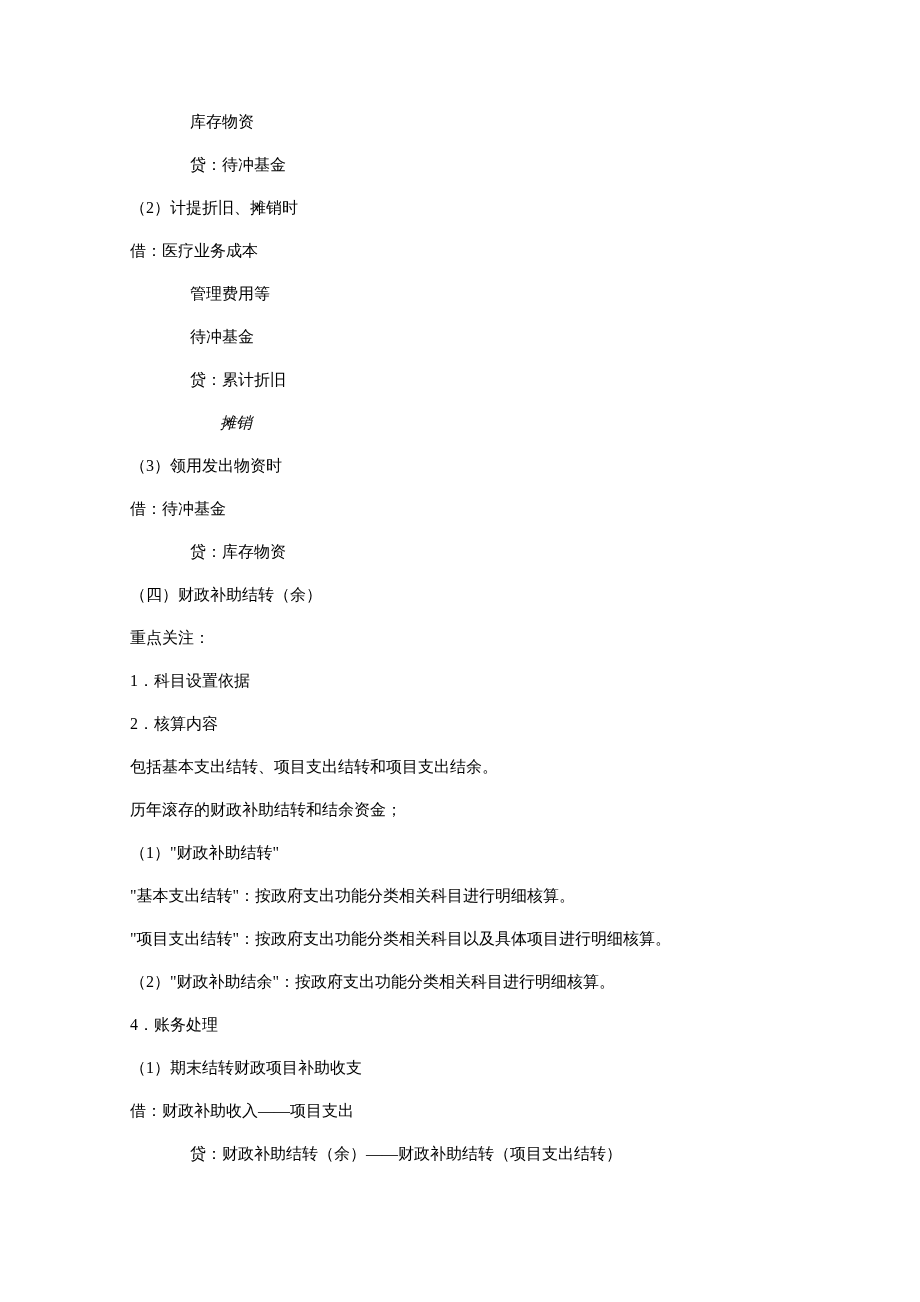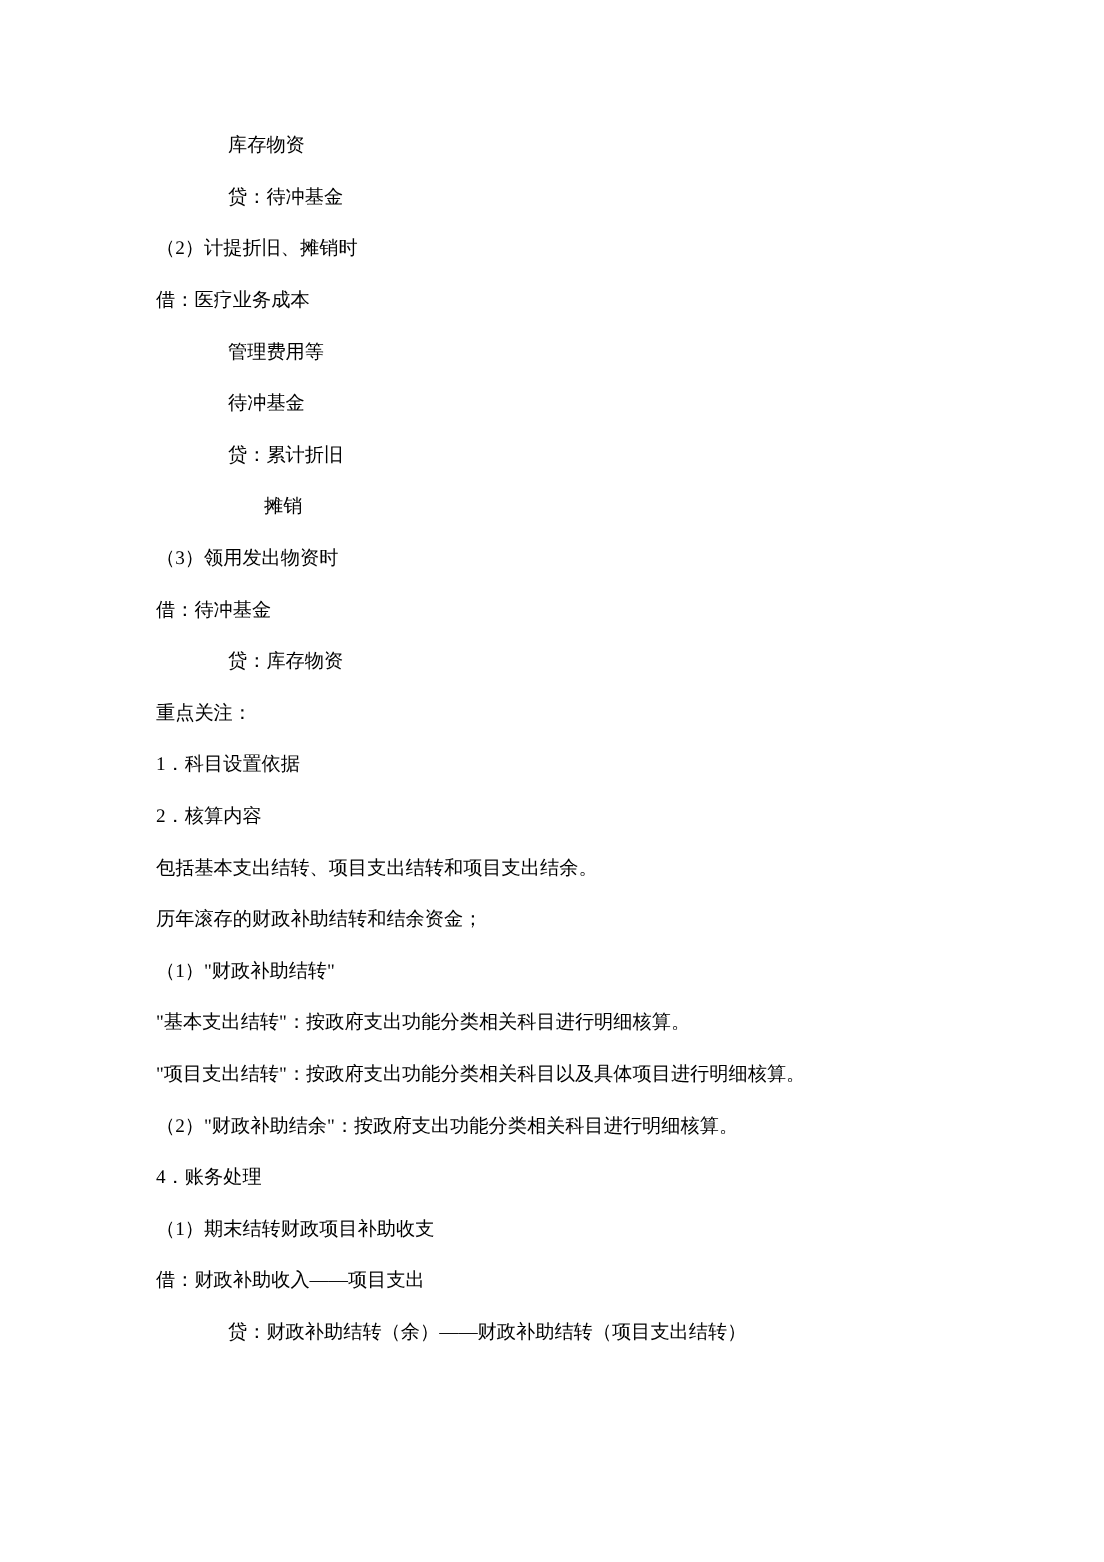--- a/index.html
+++ b/index.html
@@ -18,37 +18,39 @@
       color: #000000;
     }
     .line {
       margin-bottom: 19px;
     }
     .indent-1 {
       padding-left: 60px;
     }
     .indent-2 {
       padding-left: 90px;
+      font-style: italic;
     }
   </style>
 </head>
 <body>
 
 <div id="content">
     <div class="line indent-1">库存物资</div>
     <div class="line indent-1">贷：待冲基金</div>
     <div class="line">（2）计提折旧、摊销时</div>
     <div class="line">借：医疗业务成本</div>
     <div class="line indent-1">管理费用等</div>
     <div class="line indent-1">待冲基金</div>
     <div class="line indent-1">贷：累计折旧</div>
     <div class="line indent-2">摊销</div>
     <div class="line">（3）领用发出物资时</div>
     <div class="line">借：待冲基金</div>
     <div class="line indent-1">贷：库存物资</div>
+    <div class="line">（四）财政补助结转（余）</div>
     <div class="line">重点关注：</div>
     <div class="line">1．科目设置依据</div>
     <div class="line">2．核算内容</div>
     <div class="line">包括基本支出结转、项目支出结转和项目支出结余。</div>
     <div class="line">历年滚存的财政补助结转和结余资金；</div>
     <div class="line">（1）"财政补助结转"</div>
     <div class="line">"基本支出结转"：按政府支出功能分类相关科目进行明细核算。</div>
     <div class="line">"项目支出结转"：按政府支出功能分类相关科目以及具体项目进行明细核算。</div>
     <div class="line">（2）"财政补助结余"：按政府支出功能分类相关科目进行明细核算。</div>
     <div class="line">4．账务处理</div>

